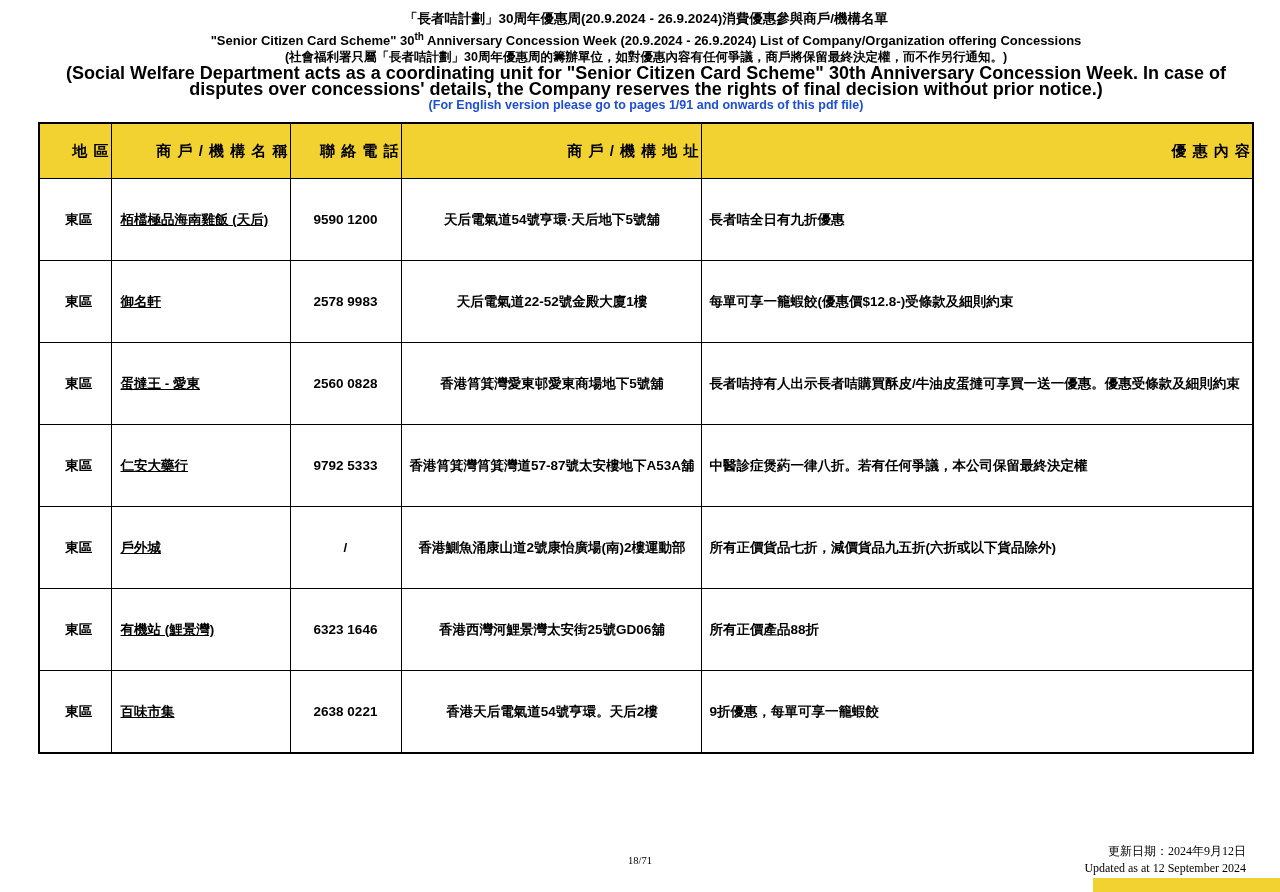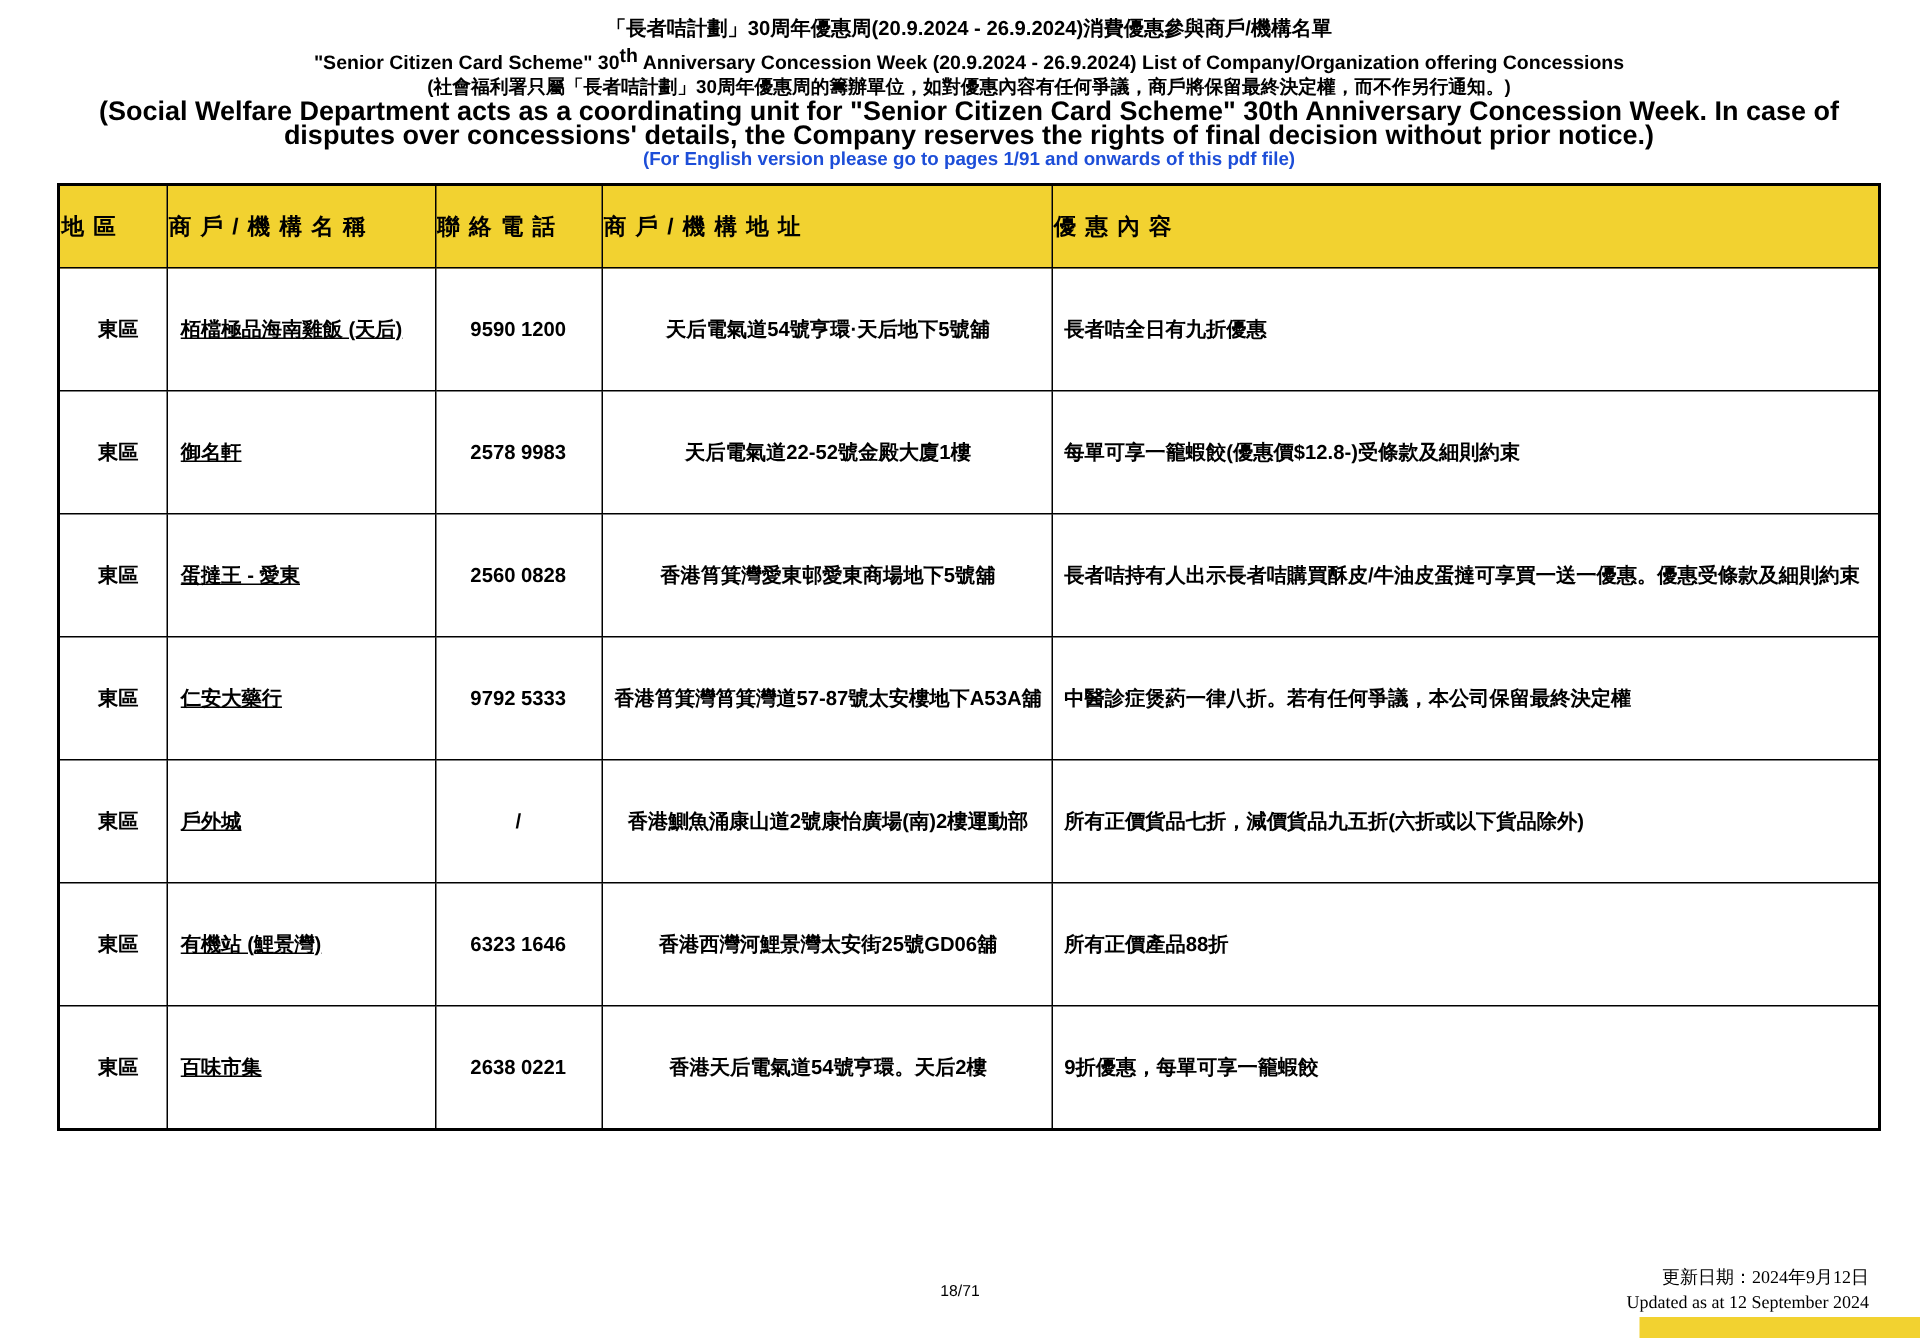--- a/index.html
+++ b/index.html
@@ -16,21 +16,21 @@
     position: absolute;
     top: 10px;
     left: 40px;
     right: 28px;
     text-align: center;
     font-weight: bold;
   }
   .header-block p { margin: 0; }
   .title-zh   { font-size: 13.5px; line-height: 18px; margin-bottom: 9px; }
   .title-en   { font-size: 13px;   line-height: 17px; }
-  .title-en sup { font-size: 13px; }
+  .title-en sup { font-size: 10px; }
   .note-zh    { font-size: 12.5px; line-height: 16px; }
   .note-en    { font-size: 18px; line-height: 16px; }
   .note-red   { font-size: 12.5px; line-height: 16px; color: #1d4ed8; margin-top: 2px; }
 
   table.concession-table {
     position: absolute;
     left: 38px;
     top: 122px;
     width: 1214px;
     border-collapse: collapse;
@@ -40,21 +40,21 @@
   .concession-table th, .concession-table td {
     border: 1.4px solid #000;
     vertical-align: middle;
     font-weight: bold;
     word-break: break-word;
   }
   .concession-table th {
     height: 52px;
     background: #f2d230;
     font-size: 15px;
-    text-align: left;
+    text-align: right;
     letter-spacing: 1px;
   }
   .concession-table td {
     height: 79px;
     font-size: 13.5px;
     line-height: 19px;
   }
   .col-district   { width: 72px; }
   .col-name       { width: 179px; }
   .col-phone      { width: 111px; }
@@ -65,21 +65,21 @@
   td.cell-phone      { text-align: center; }
   td.cell-address    { padding-left: 7px; padding-right: 5px; text-align: center; }
   td.cell-concession { padding-left: 8px; padding-right: 8px; text-align: left; }
 
   .footer-page {
     position: absolute;
     top: 855px;
     left: 0;
     width: 100%;
     text-align: center;
-    font-family: Liberation Sans, sans-serif;
+    font-family: Liberation Serif, serif;
     font-size: 10.5px;
   }
   .footer-update {
     position: absolute;
     top: 843px;
     right: 34px;
     text-align: right;
     font-family: "Liberation Serif", serif;
     font-size: 12px;
     line-height: 17px;

